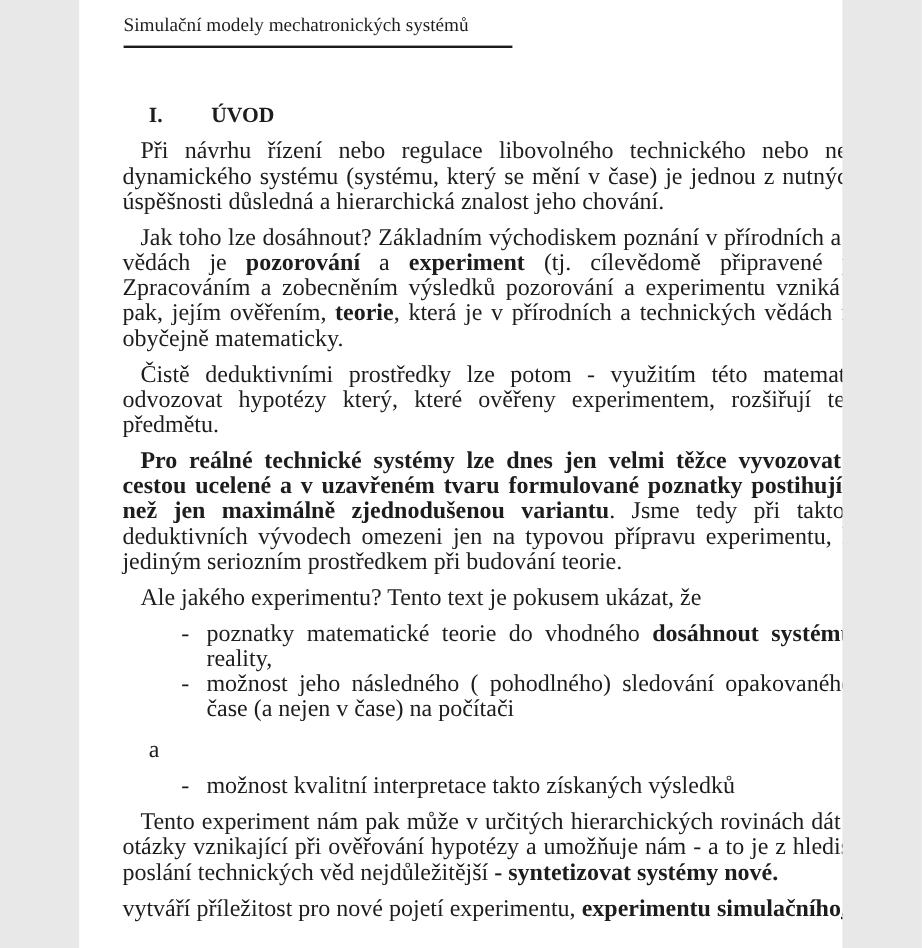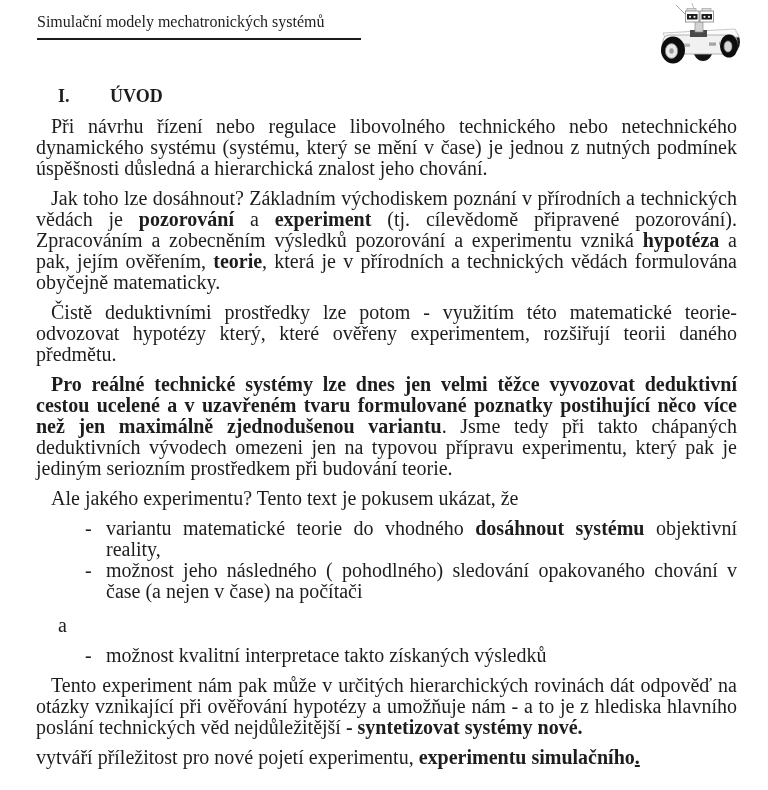--- a/index.html
+++ b/index.html
@@ -1,18 +1,18 @@
 <!DOCTYPE html>
 <html lang="cs"><head>
 <meta charset="utf-8">
 <style>
   html,body { margin:0; padding:0; background:#e8e8e8; }
   .page {
     position:relative;
-    width:768px; height:790px;
+    width:636px; height:790px;
     margin:0 auto;
     background:#ffffff;
     font-family:"Liberation Serif", serif;
     color:#1d1d1d;
     overflow:hidden;
   }
   
   .running-head {
     position:absolute; top:12px; left:37px;
   }
@@ -117,21 +117,21 @@
   <div class="content">
     <div class="section-heading">
       <span class="section-number">I.</span><span>ÚVOD</span>
     </div>
     <div id="doc-body">
         <p class="block indent"><span>Při návrhu řízení nebo regulace libovolného technického nebo netechnického dynamického systému (systému, který se mění v čase) je jednou z nutných podmínek úspěšnosti důsledná a hierarchická znalost jeho chování.</span></p>
         <p class="block indent"><span>Jak toho lze dosáhnout? Základním východiskem poznání v přírodních a technických vě­dách je </span><span class="b">pozorování</span><span> a </span><span class="b">experiment</span><span> (tj. cílevědomě připravené pozorování). Zpracováním a zo­becněním výsledků pozorování a experimentu vzniká </span><span class="b">hypotéza</span><span> a pak, jejím ověřením, </span><span class="b">teorie</span><span>, která je v přírodních a technických vědách formulována obyčejně matematicky.</span></p>
         <p class="block indent"><span>Čistě deduktivními prostředky lze potom - využitím této matematické teorie- odvozovat hypotézy který, které ověřeny experimentem, rozšiřují teorii daného předmětu.</span></p>
         <p class="block indent"><span class="b">Pro reálné technické systémy lze dnes jen velmi těžce vyvozovat deduktivní cestou ucelené a v uzavřeném tvaru formulované poznatky postihující něco více než jen ma­ximálně zjednodušenou variantu</span><span>. Jsme tedy při takto chápaných deduktivních vývodech omezeni jen na typovou přípravu experimentu, který pak je jediným seriozním prostředkem při budování teorie.</span></p>
         <p class="block indent"><span>Ale jakého experimentu? Tento text je pokusem ukázat, že</span></p>
-        <p class="block list"><span class="marker">-</span><span>variantu matematické teorie do vhodného </span><span class="b">dosáhnout systému</span><span> objektivní reality,</span></p>
+        <p class="block list"><span class="marker">-</span><span>poznatky matematické teorie do vhodného </span><span class="b">dosáhnout systému</span><span> objektivní reality,</span></p>
         <p class="block list-cont"><span class="marker">-</span><span>možnost jeho následného ( pohodlného) sledování opakovaného chování v čase (a nejen v čase) na počítači</span></p>
         <p class="block label"><span>a</span></p>
         <p class="block list"><span class="marker">-</span><span>možnost kvalitní interpretace takto získaných výsledků</span></p>
         <p class="block indent"><span>Tento experiment nám pak může v určitých hierarchických rovinách dát odpověď na otáz­ky vznikající při ověřování hypotézy a umožňuje nám - a to je z hlediska hlavního poslání technických věd nejdůležitější </span><span class="b">- syntetizovat systémy nové.</span></p>
         <p class="block flush"><span>vytváří příležitost pro nové pojetí experimentu, </span><span class="b">experimentu simulačního</span><span class="b u">.</span></p>
       </div>
   </div>
 
 </div>
 

